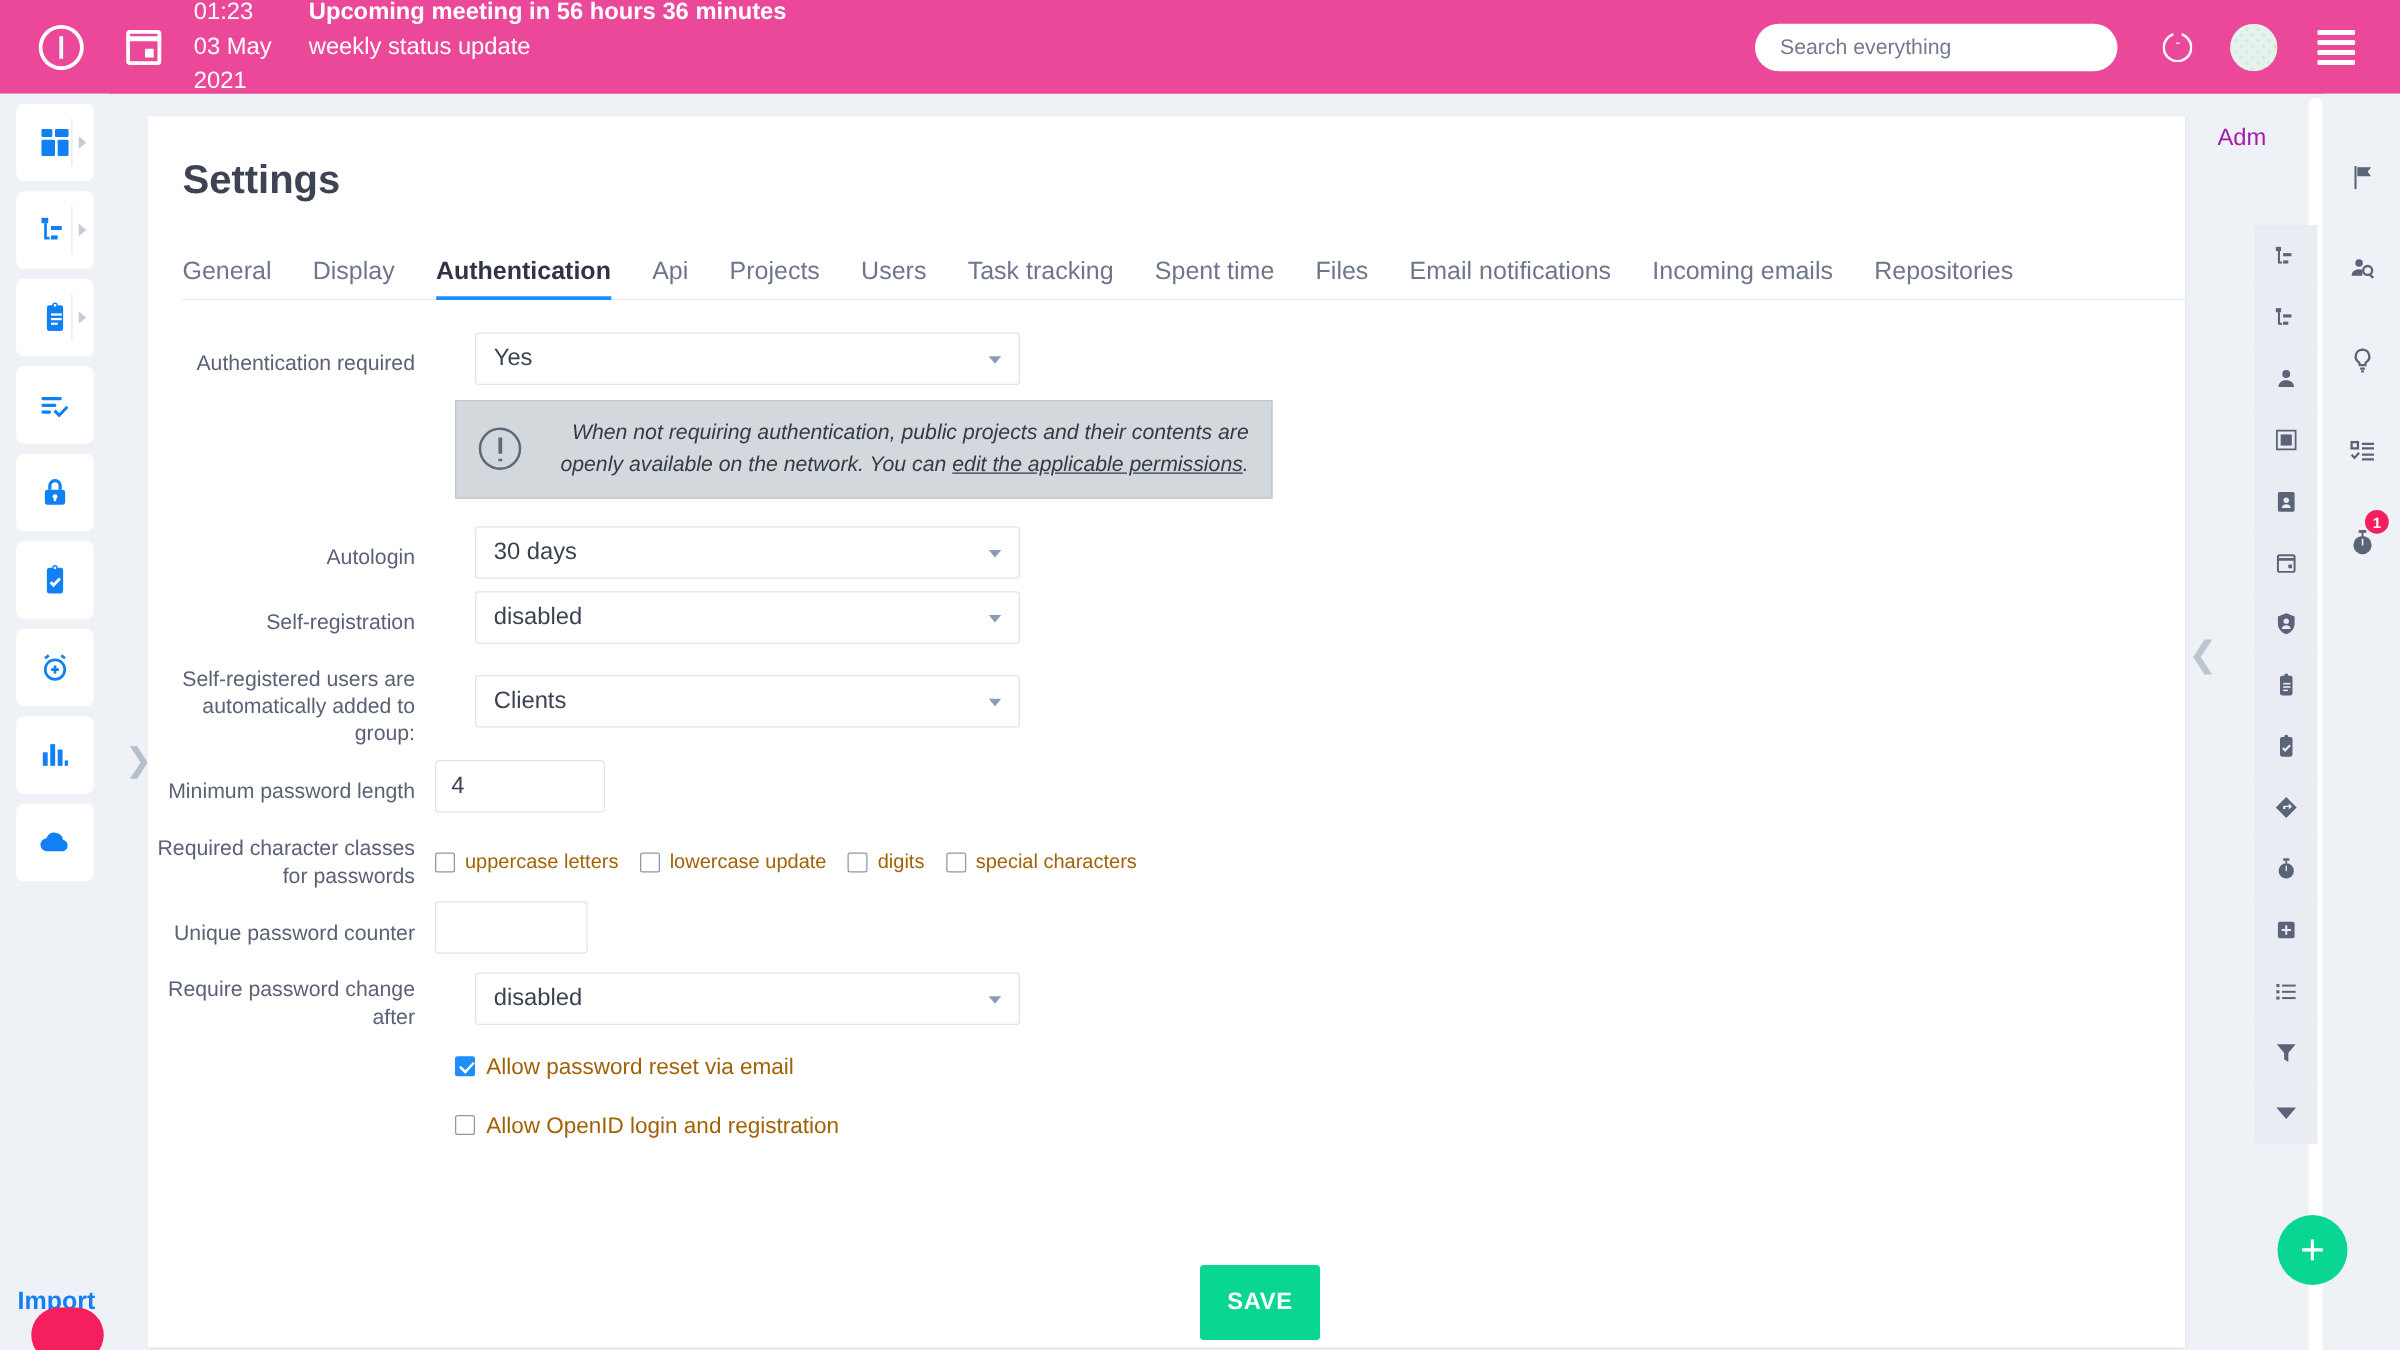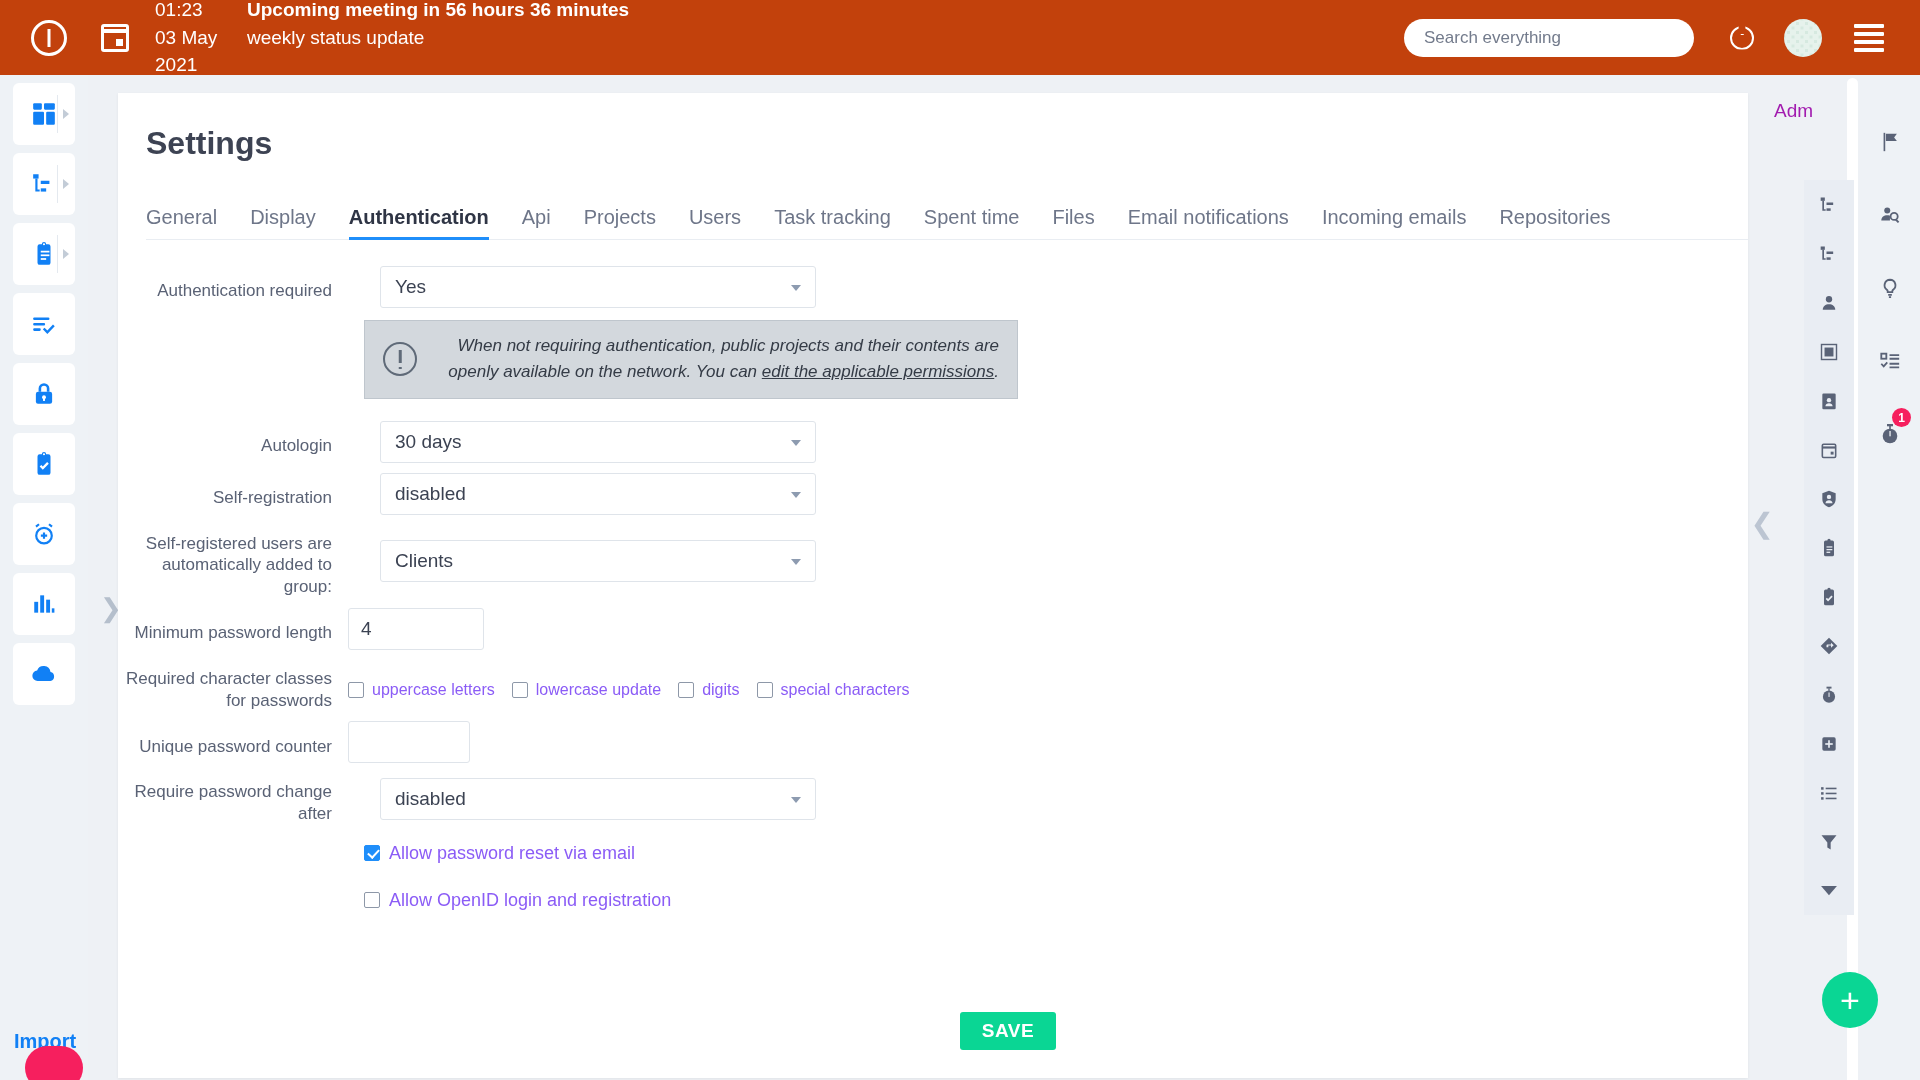--- a/index.html
+++ b/index.html
@@ -7,21 +7,21 @@
     width: 1920px; height: 1080px;
     overflow: hidden;
     font-family: "Liberation Sans", sans-serif;
     background: #eef1f5;
   }
 
   
   #topbar {
     position: absolute; top: 0; left: 0;
     width: 1920px; height: 75px;
-    background: #c2410c;
+    background: #ec4899;
     display: flex; align-items: center;
   }
   #logo-btn {
     width: 36px; height: 36px; margin-left: 31px;
     border: 3px solid #ffffff; border-radius: 50%;
     position: relative; flex: 0 0 auto;
   }
   #logo-btn::before {
     content: ""; position: absolute;
     left: 50%; top: 6px; width: 3px; height: 18px;
@@ -216,27 +216,27 @@
     width: 16px; height: 16px; border: 1.5px solid #8e98a8;
     border-radius: 2px; background: #fff; flex: 0 0 auto; cursor: pointer;
     position: relative;
   }
   .cbox.checked { background: #1f8efa; border-color: #1f8efa; }
   .cbox.checked::after {
     content: ""; position: absolute; left: 4.5px; top: 1px;
     width: 5px; height: 9px; border: solid #fff;
     border-width: 0 2px 2px 0; transform: rotate(43deg);
   }
-  .cblabel { font-size: 16px; color: #8b5cf6; white-space: nowrap; }
+  .cblabel { font-size: 16px; color: #a16207; white-space: nowrap; }
   .standalone-cb { margin-left: 246px; display: flex; align-items: center; gap: 9px; }
   .standalone-cb .cblabel { font-size: 18px; }
 
   #save-btn {
     position: absolute; left: 842px; top: 919px;
-    width: 96px; height: 38px; background: #0ad694;
+    width: 96px; height: 60px; background: #0ad694;
     border: none; border-radius: 3px; color: #ffffff;
     font-size: 19px; font-weight: 700; letter-spacing: .5px;
     font-family: "Liberation Sans", sans-serif; cursor: pointer;
   }
 
   
   #right-collapse {
     position: absolute; right: 146px; top: 510px;
     color: #bcc5d2; font-size: 28px; line-height: 1;
   }

